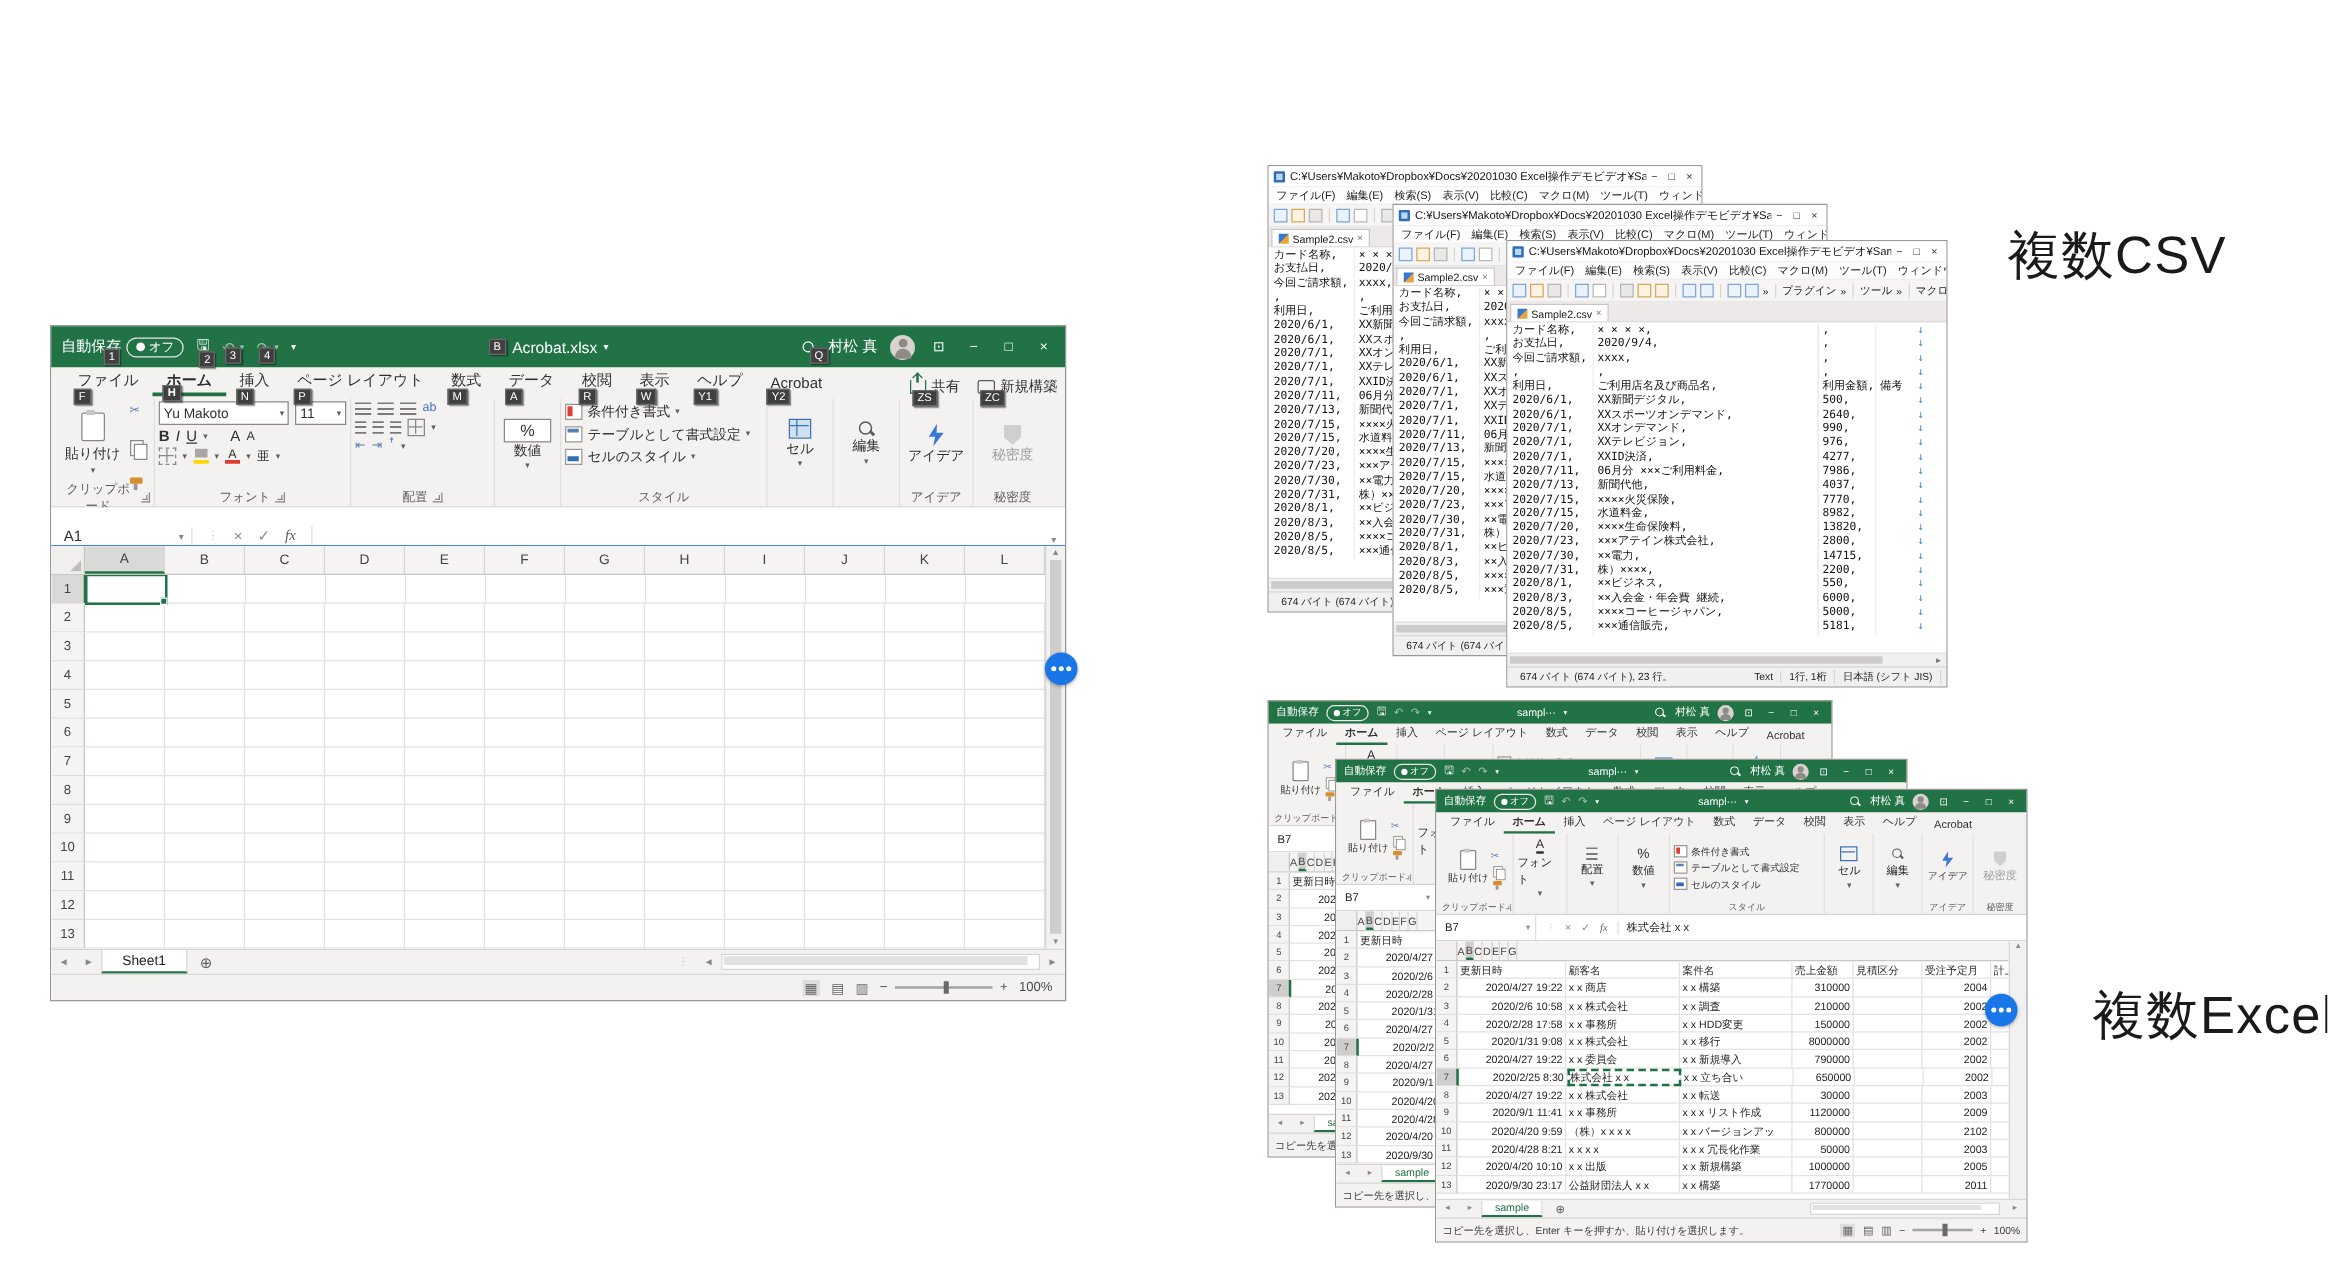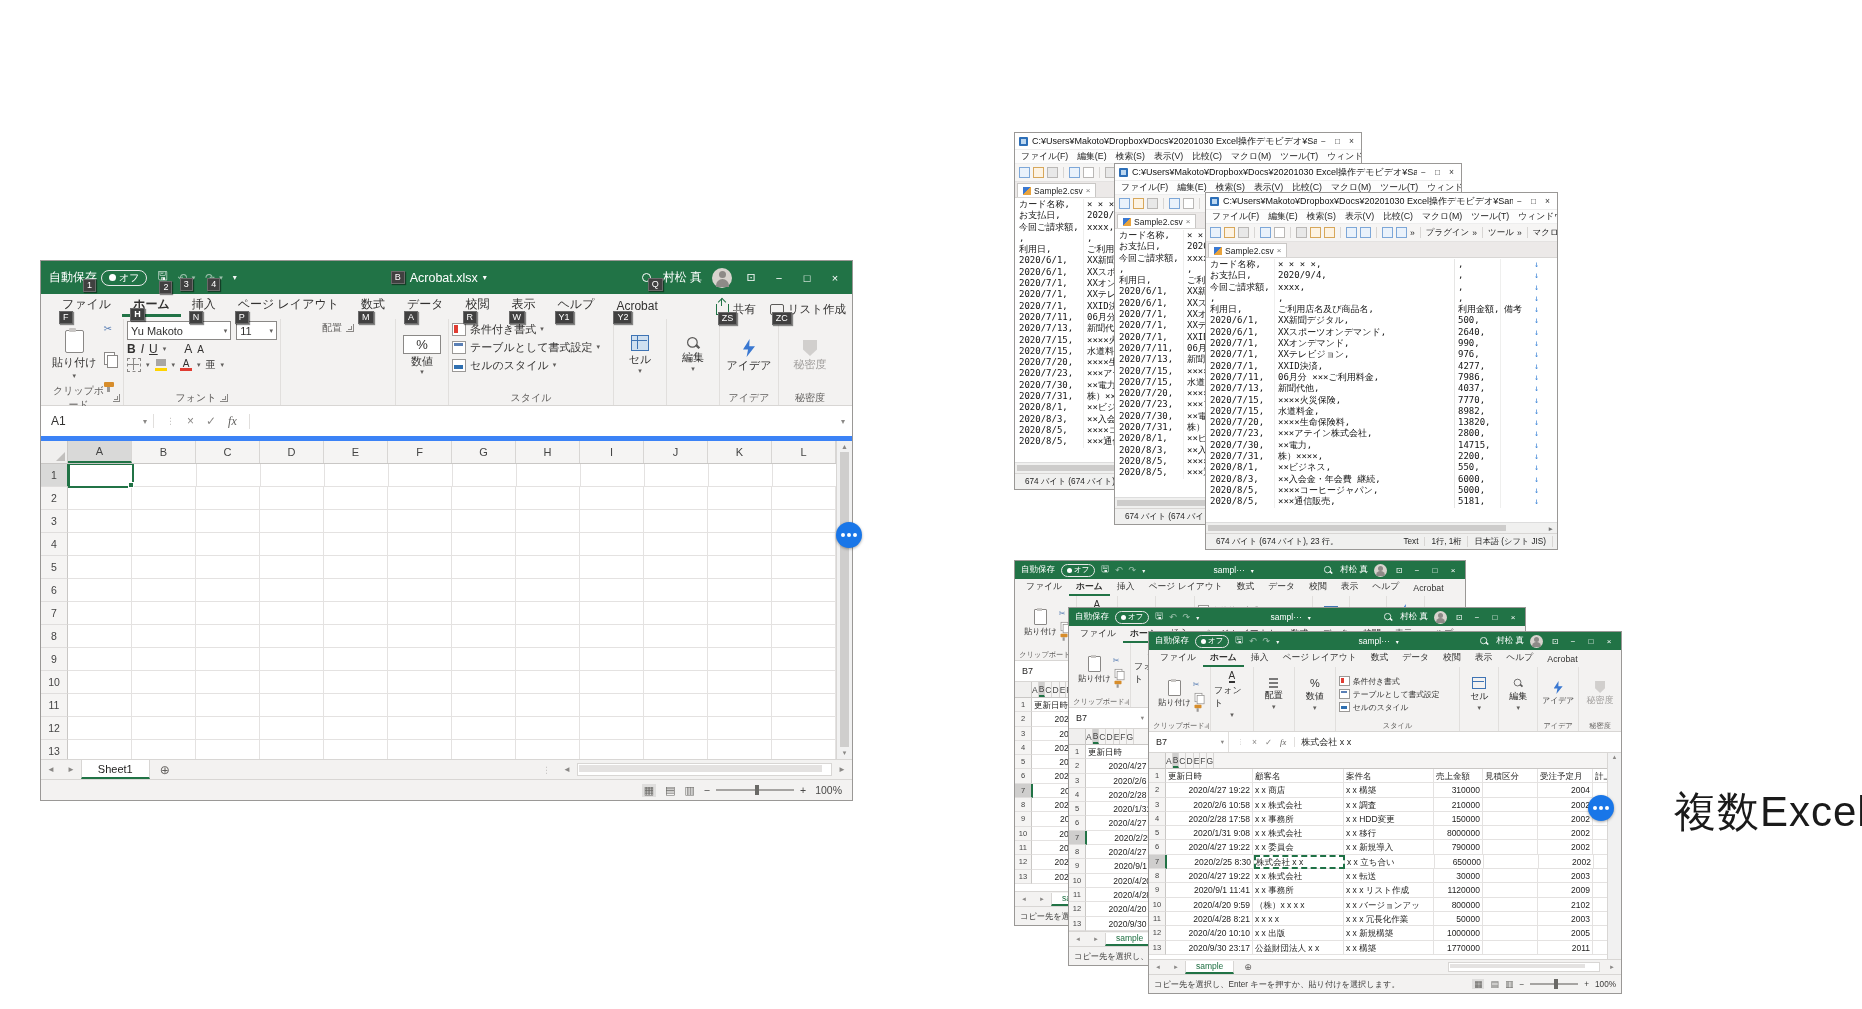--- a/index.html
+++ b/index.html
@@ -82,21 +82,21 @@
   .ic-style.cs::before{content:"";position:absolute;left:1px;top:5px;width:9px;height:4px;background:#2f6fb0;}
   .style-item{display:flex;align-items:center;gap:4px;font-size:11px;color:#323130;height:18px;}
   .ic-cells{display:inline-block;width:16px;height:14px;border:1.3px solid #3f74b4;background:
       linear-gradient(#cfe0f0 0 0) ;position:relative;}
   .ic-cells::before{content:"";position:absolute;left:0;top:4px;width:15px;height:1px;background:#3f74b4;}
   .ic-cells::after{content:"";position:absolute;left:5px;top:0;width:1px;height:13px;background:#3f74b4;}
   .ic-flash{display:inline-block;width:12px;height:18px;background:#3a78d1;clip-path:polygon(55% 0,0 58%,42% 58%,30% 100%,100% 40%,52% 40%);}
   .ic-sens{display:inline-block;width:14px;height:16px;background:#c8c6c4;clip-path:polygon(0 0,100% 0,100% 60%,50% 100%,0 60%);opacity:.8;}
   .stacklab{font-size:11px;color:#323130;text-align:center;line-height:12px;}
   
-  .xl-formula{height:30px;flex:none;background:#fff;border-bottom:5px solid #3b82f6;display:flex;align-items:center;font-size:12px;}
+  .xl-formula{height:30px;flex:none;background:#fff;border-bottom:1px solid #3b82f6;display:flex;align-items:flex-end;font-size:12px;}
   .namebox{width:102px;display:flex;align-items:center;padding-left:10px;color:#323130;border-right:1px solid #e1dfdd;position:relative;}
   .namebox .dd2{margin-left:auto;margin-right:6px;font-size:8px;color:#8a8886;}
   .fx-btns{display:flex;align-items:center;gap:12px;padding:0 12px;border-right:1px solid #e1dfdd;color:#8a8886;}
   .fx-it{font-style:italic;font-family:"Liberation Serif","DejaVu Serif",serif;color:#5f5e5c;}
   .fm-input{flex:1;}
   .fm-dd{width:18px;display:flex;align-items:center;justify-content:center;color:#8a8886;font-size:8px;}
   
   .xl-gridwrap{flex:1;display:flex;flex-direction:column;background:#fff;overflow:hidden;}
   .gcols{display:flex;flex:none;height:22px;background:#f5f4f3;border-bottom:1px solid #c9c7c5;}
   .gcorner{width:26px;flex:none;border-right:1px solid #c9c7c5;background:#f0efee;position:relative;}
@@ -292,21 +292,21 @@
       <span class="tab"><span>ヘルプ</span><span class="kt">Y1</span></span>
       <span class="tab"><span>Acrobat</span><span class="kt">Y2</span></span>
       <span class="tabs-right">
         <span class="tr-btn">
             <span class="share-ic"></span>
             <span>共有</span>
             <span class="kt">ZS</span>
           </span>
         <span class="tr-btn">
             <span class="cmt-ic"></span>
-            <span>リスト作成</span>
+            <span>新規構築</span>
             <span class="kt">ZC</span>
           </span>
       </span>
     </div>
 
     <div class="xl-ribbon">
       <div class="grp" style="width:72px">
         <div class="grp-body">
           <div class="bigbtn">
             <span class="ic-clipboard"></span>
@@ -357,20 +357,41 @@
               <span class="mini-dd">▾</span>
           </div>
         </div>
         <div class="grp-label">
             <span>フォント</span>
             <span class="dlg"></span>
           </div>
       </div>
 
       <div class="grp" style="width:108px">
+        <div class="grp-body" style="flex-direction:column;gap:0;">
+          <div class="fg-row">
+            <span class="ln"></span>
+            <span class="ln"></span>
+            <span class="ln"></span>
+            <span class="si" style="color:#4472c4">ab</span>
+          </div>
+          <div class="fg-row">
+            <span class="ln short"></span>
+            <span class="ln short"></span>
+            <span class="ln short"></span>
+            <span class="ic-border" style="border-style:solid"></span>
+              <span class="mini-dd">▾</span>
+          </div>
+          <div class="fg-row">
+            <span class="si">⇤</span>
+            <span class="si">⇥</span>
+            <span class="si">ꜛ</span>
+              <span class="mini-dd">▾</span>
+          </div>
+        </div>
         <div class="grp-label">
             <span>配置</span>
             <span class="dlg"></span>
           </div>
       </div>
 
       <div class="grp" style="width:46px">
         <div class="grp-body" style="flex-direction:column;align-items:center;justify-content:center;gap:1px;">
           <span class="combo" style="width:30px;justify-content:center;font-size:13px;">%</span>
           <span class="stacklab"><span>数値</span></span>
@@ -2455,20 +2476,21 @@
                 <span class="zs-knob"></span>
               </span>
           <span>+</span>
         </span>
         <span>100%</span>
       </div>
     </div>
   </div>
     </div>
 
+  <div class="big-label lbl-csv">複数CSV</div>
   <div class="big-label lbl-xl">複数Excel</div>
 
   <div class="dbx badge1">
       <i></i>
       <i></i>
       <i></i>
     </div>
   <div class="dbx badge2">
       <i></i>
       <i></i>

